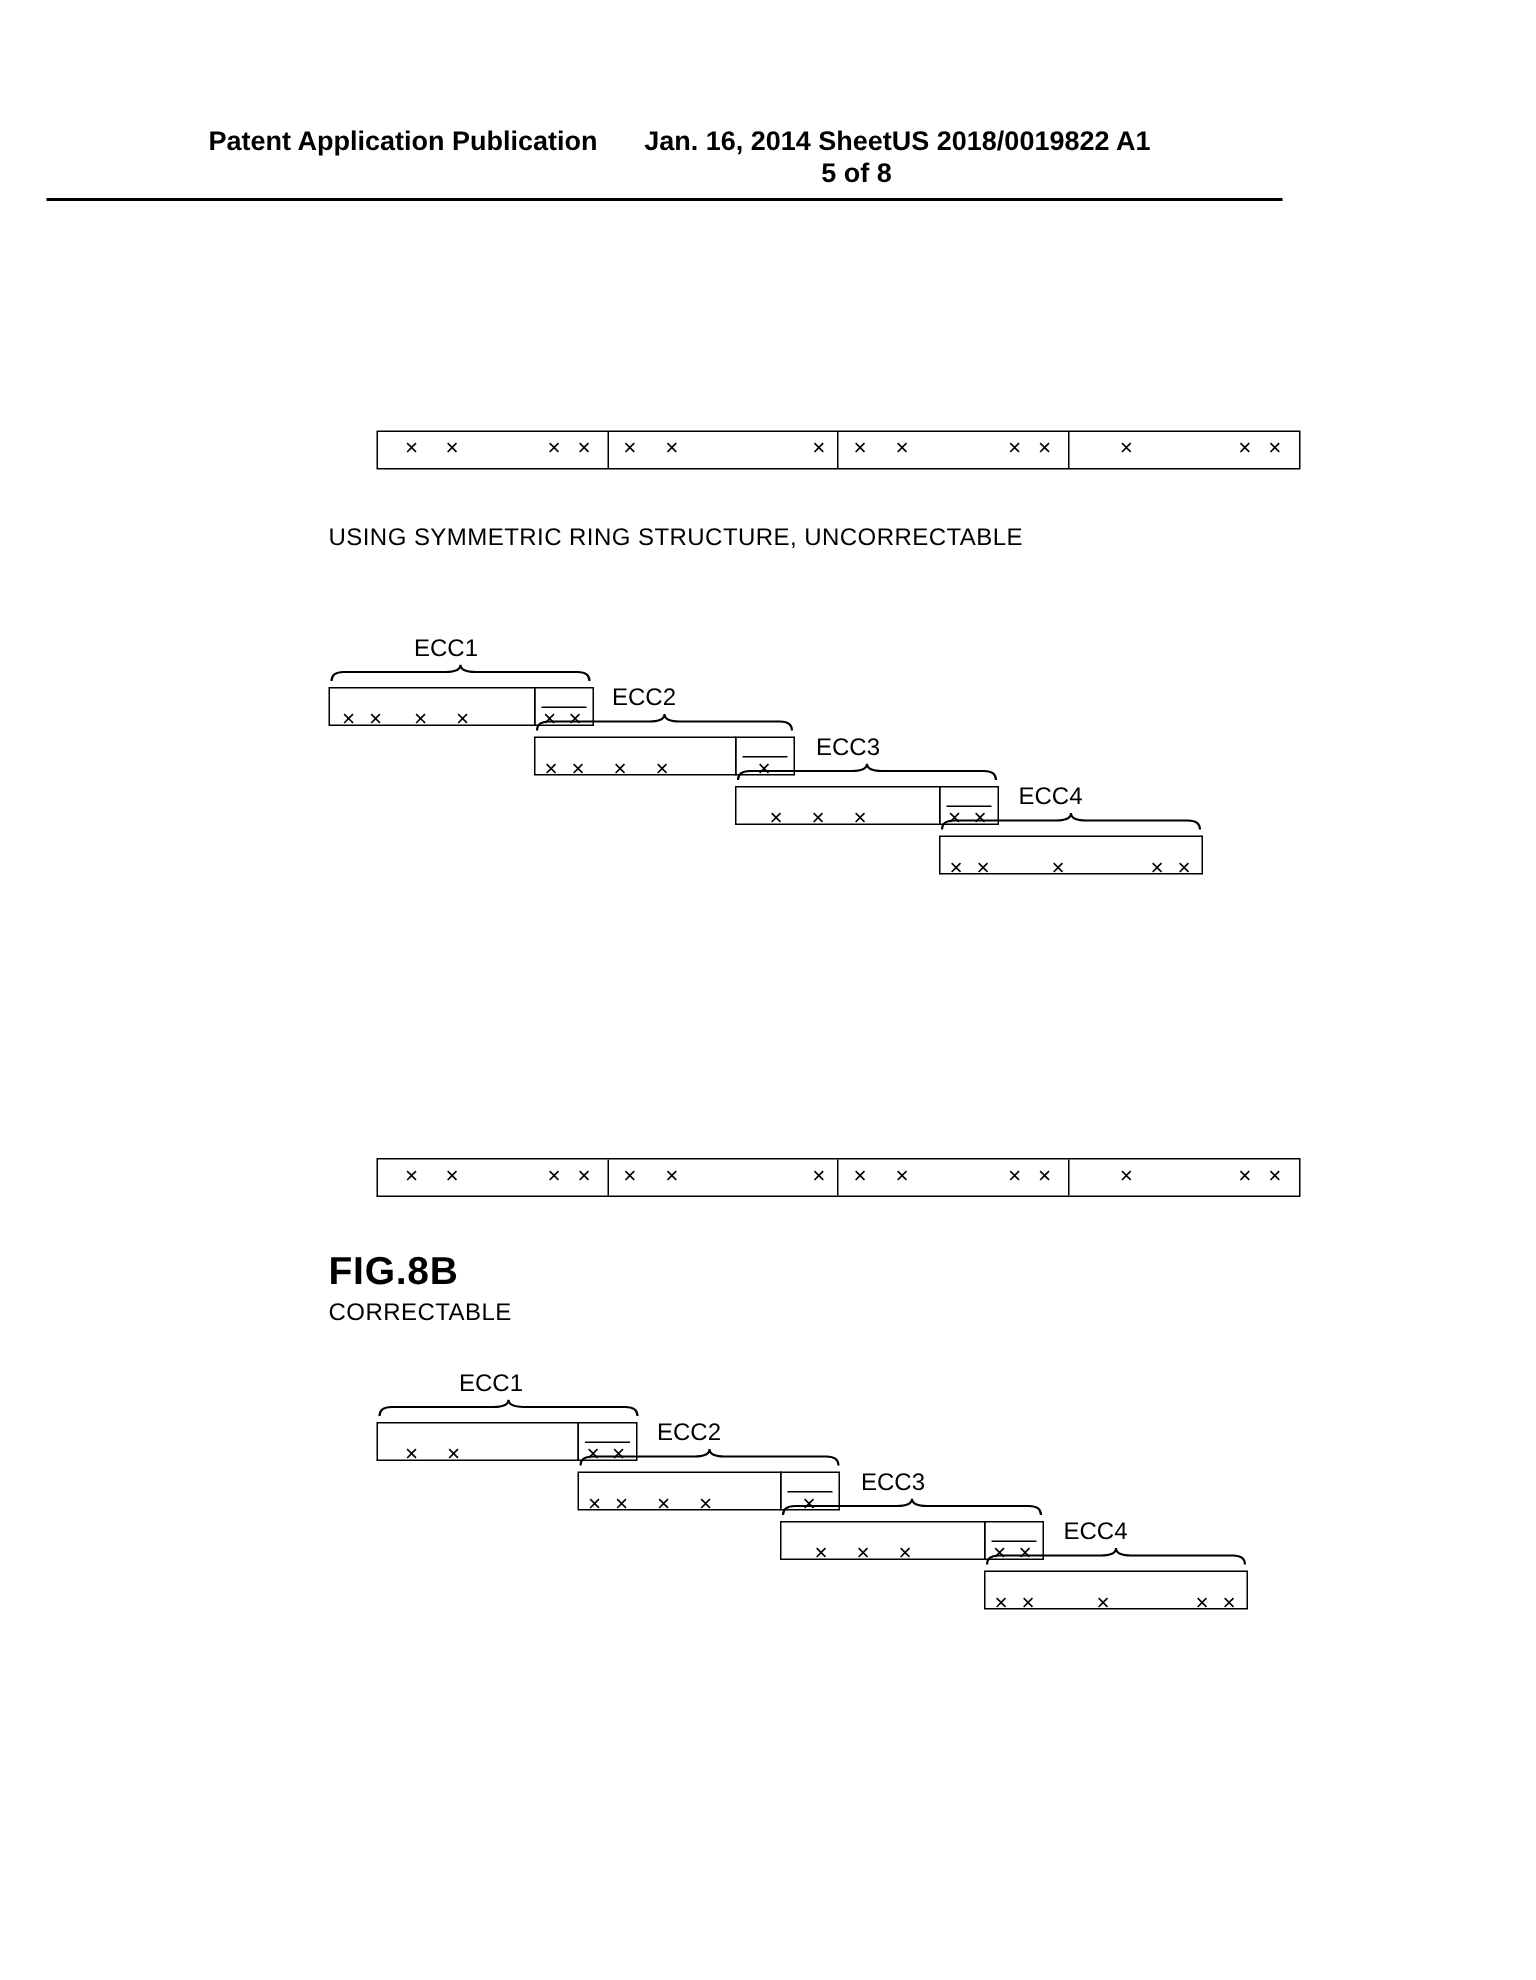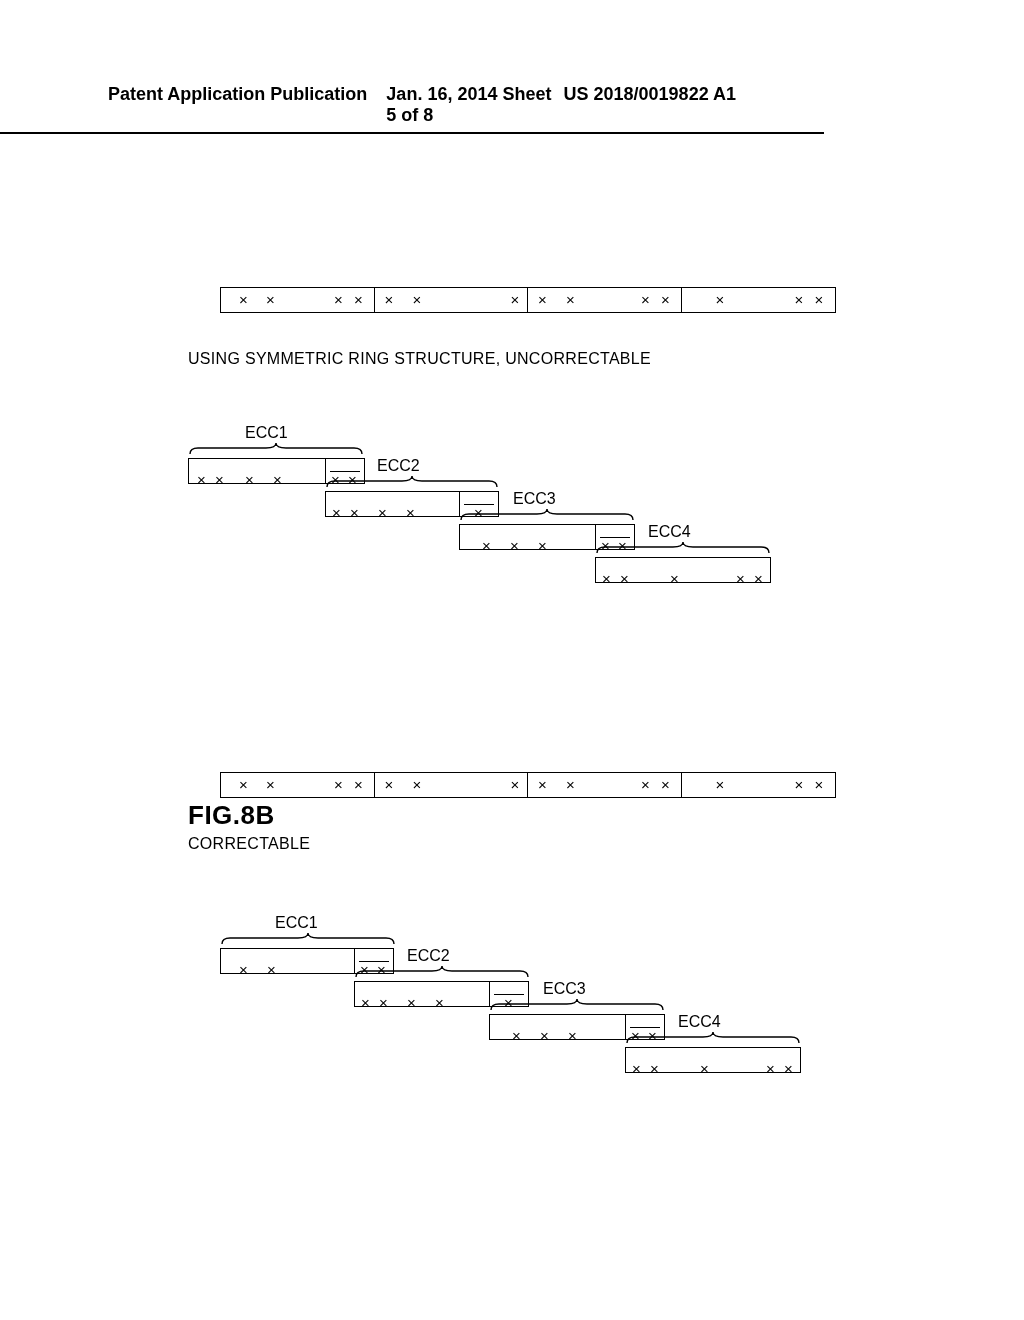--- a/index.html
+++ b/index.html
@@ -8,34 +8,35 @@
     background: #fff;
     font-family: Arial, Helvetica, sans-serif;
     color: #000;
     width: 1024px;
   }
   .page {
     width: 824px;
     height: 1320px;
     position: relative;
     box-sizing: border-box;
+    margin-left: 31px;
   }
   .header {
     position: absolute;
     top: 84px;
     left: 0;
     right: 0;
     border-bottom: 2px solid #000;
     padding: 0 88px 6px 108px;
     display: flex;
     font-size: 18px;
     font-weight: bold;
   }
   .header .hdr-left { flex: 0 0 auto; }
-  .header .hdr-mid { flex: 1; text-align: left; padding-left: 19px; }
+  .header .hdr-mid { flex: 1; text-align: right; padding-left: 19px; }
   .header .hdr-right { flex: 0 0 auto; }
   .content-left { position: absolute; left: 188px; }
   .fig-title { font-size: 26px; font-weight: bold; letter-spacing: 0.5px; }
   .subtitle { font-size: 16px; letter-spacing: 0.3px; margin-top: 4px; }
 
   .cells-row {
     position: absolute;
     height: 26px;
     display: flex;
     border: 1.5px solid #000;
@@ -219,21 +220,21 @@
       <span class="mark" style="left:113px;">×</span>
       <span class="mark" style="left:133px;">×</span>
     </div>
     <div class="cell">
       <span class="mark" style="left:34px;">×</span>
       <span class="mark" style="left:113px;">×</span>
       <span class="mark" style="left:133px;">×</span>
     </div>
   </div>
 
-  <div class="content-left" style="top:800px;">
+  <div class="content-left" style="top:832px;">
     <div class="fig-title">FIG.8B</div>
     <div class="subtitle">CORRECTABLE</div>
   </div>
 
   <div class="ecc-label" style="top:914px; left:275px;">ECC1</div>
   <div class="brace" style="top:933px; left:220px; width:176px;">
     <svg viewBox="0 0 176 12" preserveAspectRatio="none">
         <path d="M2 11 Q2 5 10 5 L78 5 Q88 5 88 0 Q88 5 98 5 L166 5 Q174 5 174 11" fill="none" stroke="#000" stroke-width="1.4"></path>
       </svg>
   </div>

